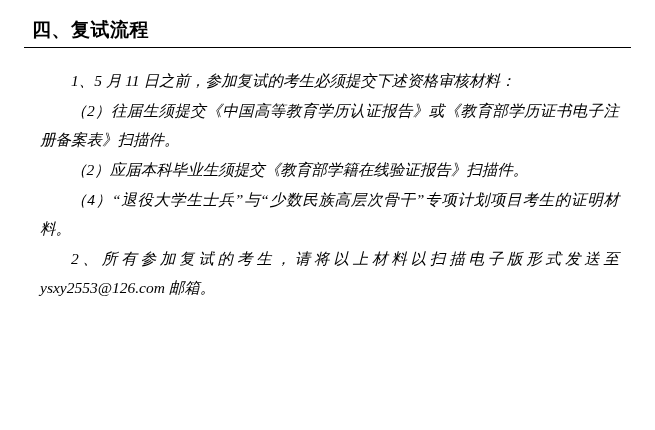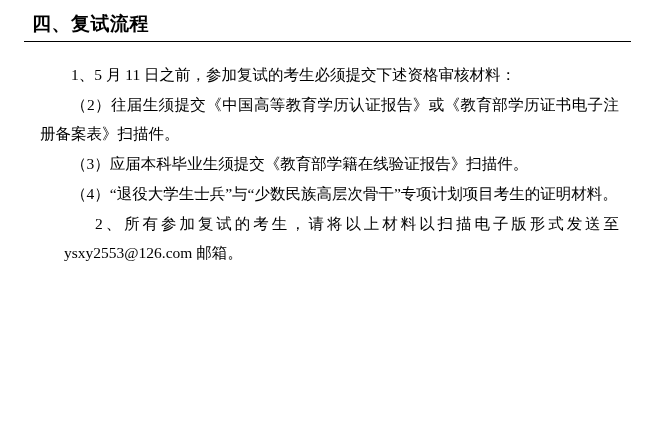--- a/index.html
+++ b/index.html
@@ -12,62 +12,62 @@
     background: #ffffff;
     font-family: "Liberation Serif", "DejaVu Serif", serif;
     color: #000000;
     overflow: hidden;
   }
   .page {
     position: relative;
     width: 655px;
     height: 430px;
     box-sizing: border-box;
-    padding: 4px 14px 0 14px;
+    padding: 10px 14px 0 14px;
   }
   .doc-heading {
     font-family: "DejaVu Sans", "Liberation Sans", sans-serif;
     font-weight: bold;
     font-size: 19px;
     letter-spacing: 0.5px;
     margin: 6px 0 0 18px;
     line-height: 1.4;
   }
   .heading-rule {
     margin: 4px 10px 0 10px;
     border: 0;
     border-top: 1px solid #000000;
     height: 0;
   }
   .body-block {
     margin-top: 18px;
     padding: 0 22px 0 26px;
+    font-style: italic;
   }
   .para {
     font-size: 15.5px;
     line-height: 29px;
     text-align: justify;
     text-justify: inter-ideograph;
     margin: 0 0 1px 0;
     text-indent: 2em;
   }
   .mono-mail {
     font-family: "Liberation Serif", "DejaVu Serif", serif;
-    margin-left: 24px;
   }
 </style>
 </head>
 <body>
 
 <div class="page">
 
   <h1 class="doc-heading">四、复试流程</h1>
   <hr class="heading-rule">
 
   <div class="body-block">
     <p class="para">1、5 月 11 日之前，参加复试的考生必须提交下述资格审核材料：</p>
     <p class="para">（2）往届生须提交《中国高等教育学历认证报告》或《教育部学历证书电子注册备案表》扫描件。</p>
-    <p class="para">（3）应届本科毕业生须提交《教育部学籍在线验证报告》扫描件。</p>
+    <p class="para">（2）应届本科毕业生须提交《教育部学籍在线验证报告》扫描件。</p>
     <p class="para">（4）“退役大学生士兵”与“少数民族高层次骨干”专项计划项目考生的证明材料。</p>
     <p class="para mono-mail">2、所有参加复试的考生，请将以上材料以扫描电子版形式发送至 ysxy2553@126.com 邮箱。</p>
   </div>
 
 </div>
 
 </body></html>

